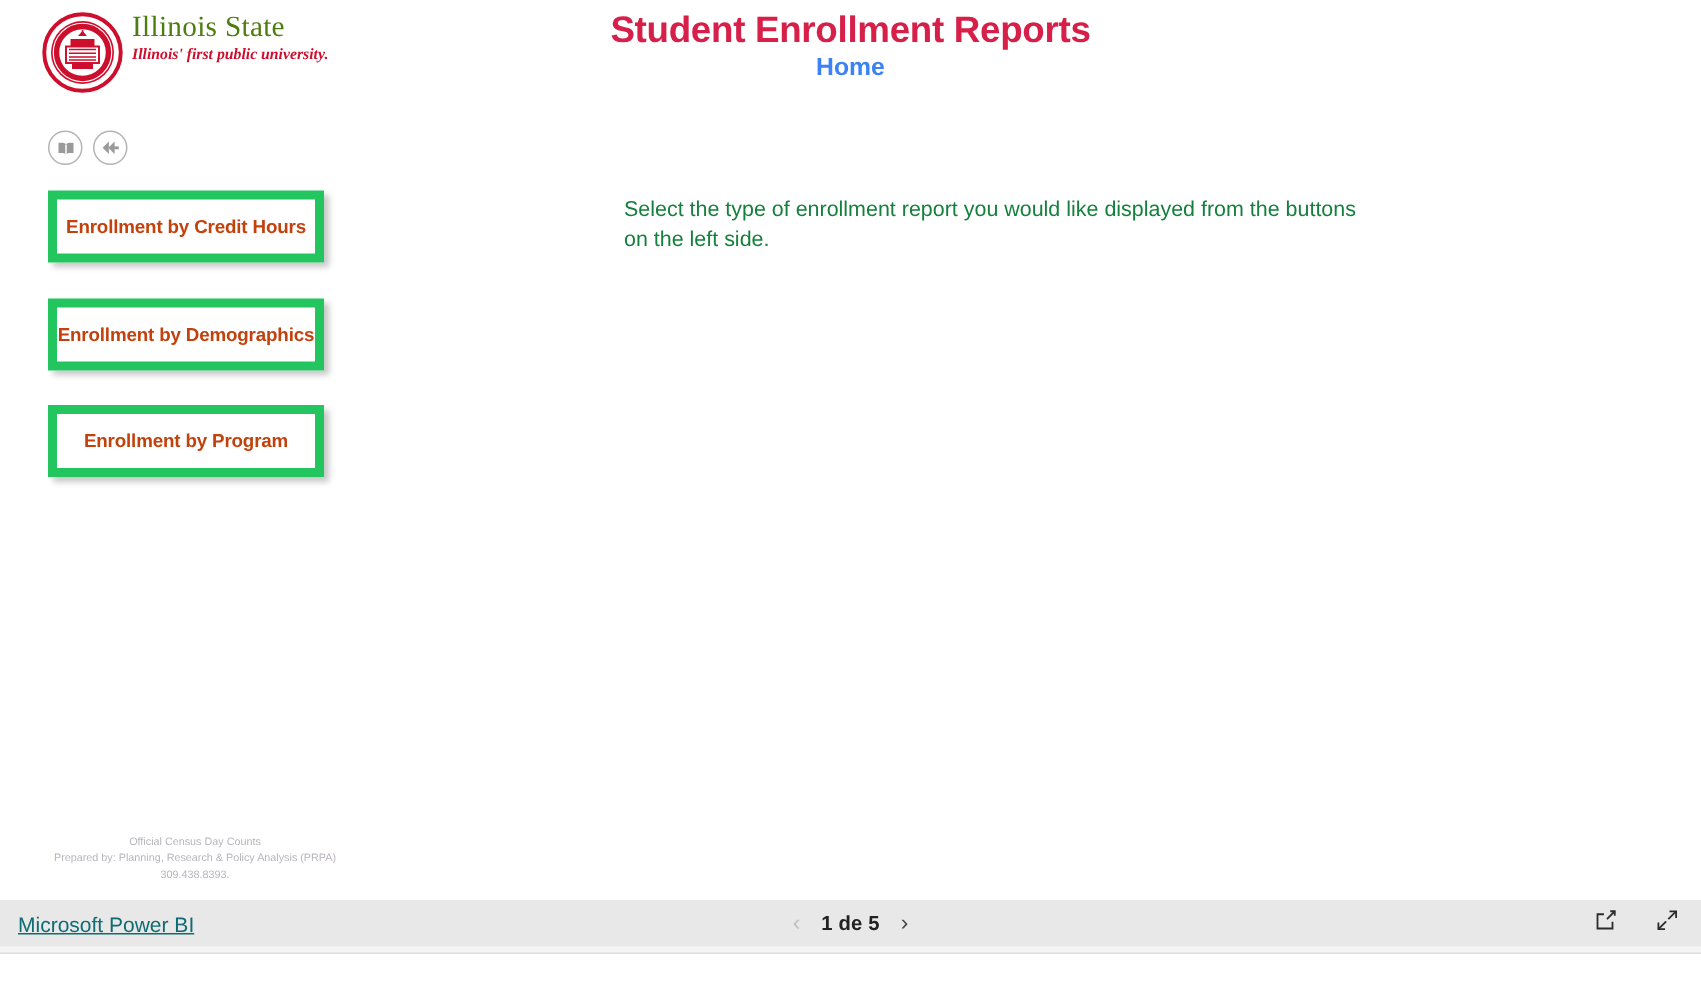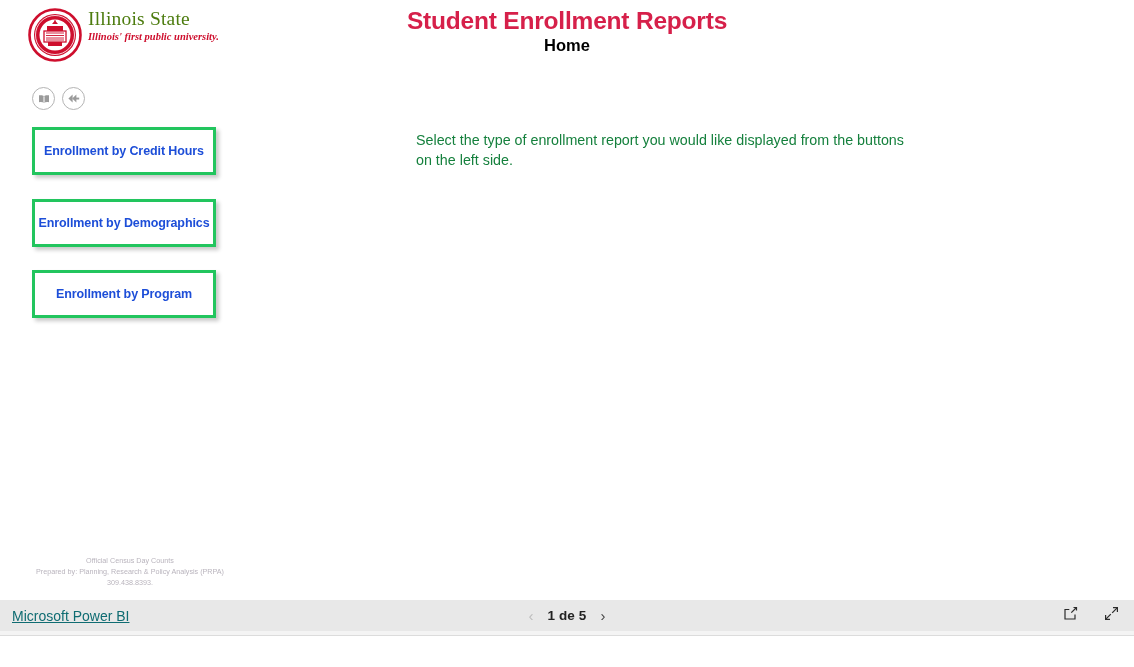--- a/index.html
+++ b/index.html
@@ -57,26 +57,26 @@
     background: #fff;
   }
   .circ-btn svg { display: block; }
 
   
   .rpt-btn {
     position: absolute;
     left: 32px;
     width: 184px; height: 48px;
     background: #ffffff;
-    border: 3px solid #22c55e;
+    border: 6px solid #22c55e;
     box-shadow: 3px 3px 4px rgba(0,0,0,0.22);
     display: flex; align-items: center; justify-content: center;
     font-size: 12.5px;
     font-weight: bold;
-    color: #1d4ed8;
+    color: #c2410c;
     letter-spacing: -.1px;
     box-sizing: border-box;
   }
   #btn-credit-hours { top: 127px; }
   #btn-demographics { top: 199px; }
   #btn-program      { top: 270px; }
 
   
   #intro-text {
     position: absolute;
@@ -94,21 +94,21 @@
     font-size: 24.5px;
     font-weight: bold;
     color: #D6204A;
     letter-spacing: -.2px;
   }
   #report-subtitle {
     position: absolute; left: 0; top: 36px; width: 1134px;
     text-align: center;
     font-size: 16.5px;
     font-weight: bold;
-    color: #000000;
+    color: #3b82f6;
   }
 
   
   #footnote {
     position: absolute; left: 6px; top: 555px;
     width: 248px;
     text-align: center;
     font-size: 7.2px;
     color: #b9b4bd;
     line-height: 11px;

